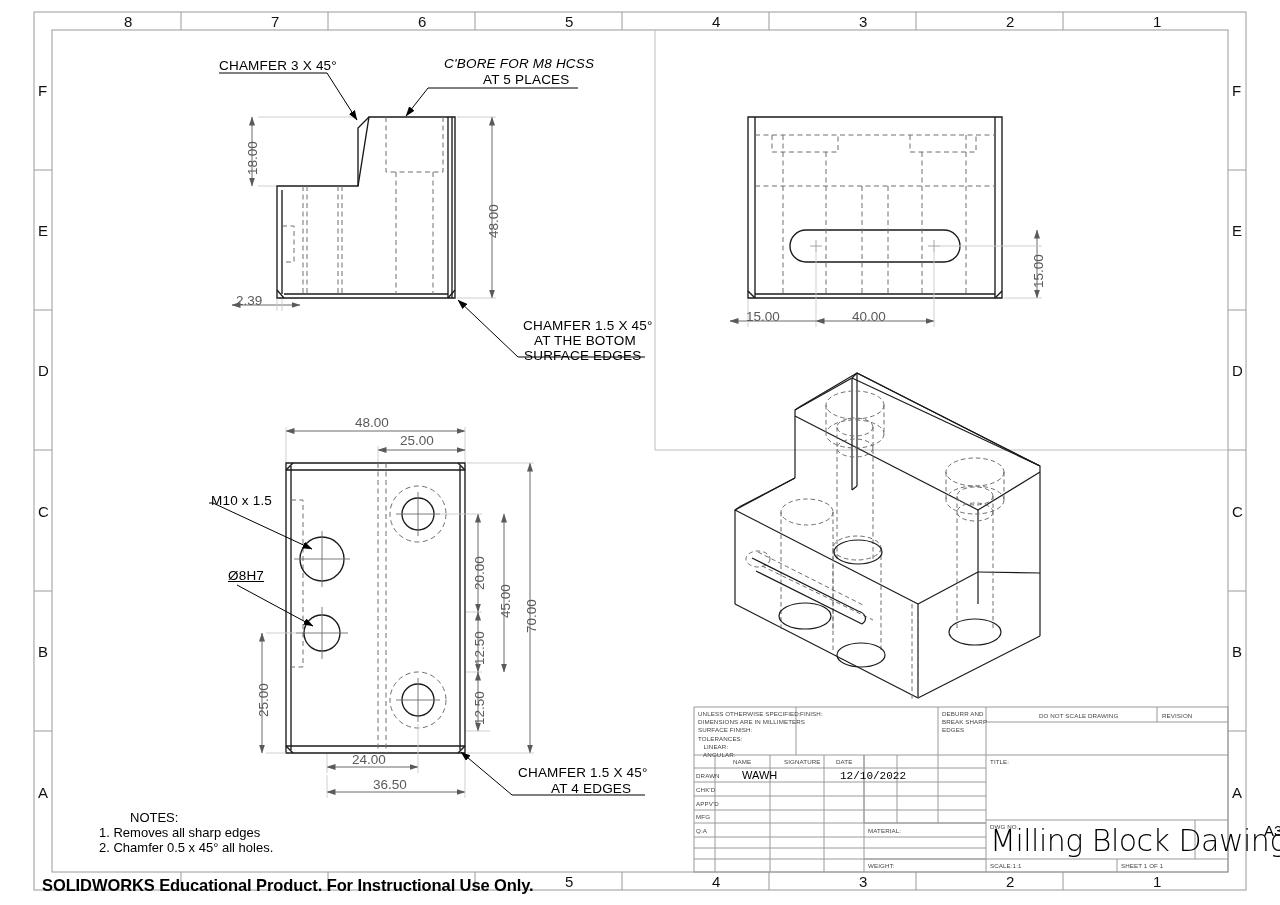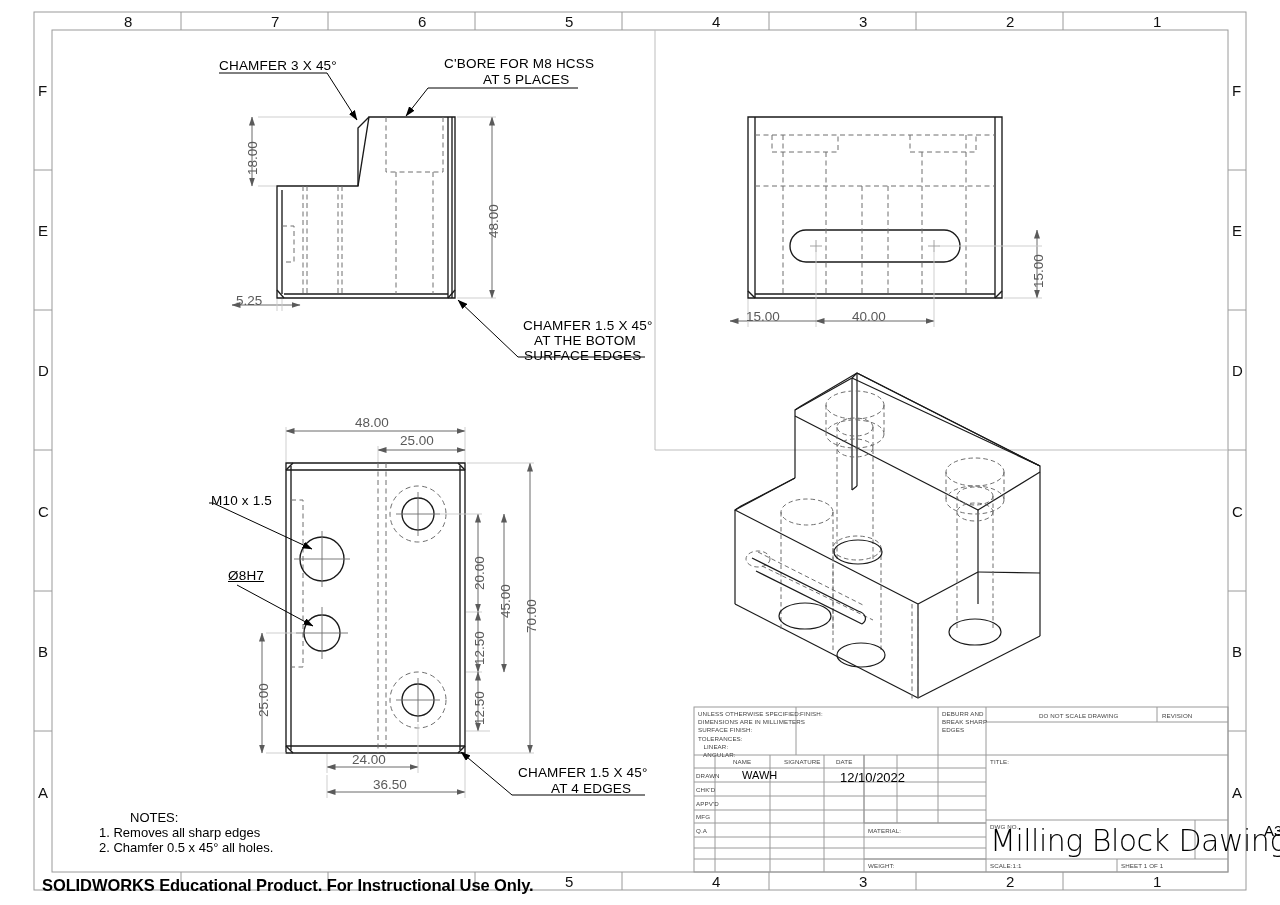--- a/index.html
+++ b/index.html
@@ -11,21 +11,21 @@
   #sheet{position:absolute;left:0;top:0;width:1280px;height:905px;}
   svg{display:block;}
   
   .txt{position:absolute;white-space:pre;color:#000;}
   .zone{font-size:15px;color:#111;}
   .dim{font-size:13.5px;color:#5a5a5a;font-family:"Liberation Sans",sans-serif;}
   .dimv{font-size:13.5px;color:#5a5a5a;transform-origin:0 0;}
   .callout{font-size:13.5px;color:#000;letter-spacing:.2px;}
   .tbtiny{font-size:6.2px;color:#444;line-height:8.2px;letter-spacing:.1px;}
   .tbname{font-size:11px;color:#000;font-weight:normal;}
-  .tbdate{font-size:13px;color:#000;}
+  .tbdate{font-size:11px;color:#000;font-family:Liberation Mono, monospace;}
   .bigtitle{font-size:30px;color:#000;font-family:"DejaVu Sans",sans-serif;font-weight:300;letter-spacing:-0.5px;}
   .a3{font-size:15px;color:#000;}
   .sw{font-size:16.5px;font-weight:bold;color:#000;letter-spacing:-0.1px;}
   .notes{font-size:13px;color:#000;line-height:15px;}
 </style>
 </head>
 <body>
 
 <div id="sheet">
 
@@ -445,32 +445,32 @@
 <div class="txt zone" style="left:38px;top:784px;">A</div>
 
 <div class="txt zone" style="left:1232px;top:82px;">F</div>
 <div class="txt zone" style="left:1232px;top:222px;">E</div>
 <div class="txt zone" style="left:1232px;top:362px;">D</div>
 <div class="txt zone" style="left:1232px;top:503px;">C</div>
 <div class="txt zone" style="left:1232px;top:643px;">B</div>
 <div class="txt zone" style="left:1232px;top:784px;">A</div>
 
 <div class="txt callout" style="left:219px;top:58px;">CHAMFER 3 X 45°</div>
-<div class="txt callout" style="left:444px;top:56px;">C'BORE FOR M8 HCSS</div>
+<div class="txt callout" style="left:444px;top:56px;font-style:italic;">C'BORE FOR M8 HCSS</div>
 <div class="txt callout" style="left:483px;top:72px;">AT 5 PLACES</div>
 <div class="txt callout" style="left:523px;top:318px;">CHAMFER 1.5 X 45°</div>
 <div class="txt callout" style="left:534px;top:333px;">AT THE BOTOM</div>
 <div class="txt callout" style="left:524px;top:348px;">SURFACE EDGES</div>
 <div class="txt callout" style="left:518px;top:765px;">CHAMFER 1.5 X 45°</div>
 <div class="txt callout" style="left:551px;top:781px;">AT 4 EDGES</div>
 <div class="txt callout" style="left:211px;top:493px;">M10 x 1.5</div>
 <div class="txt callout" style="left:228px;top:568px;text-decoration:underline;">Ø8H7</div>
 
 <div class="txt dimv" style="left:245px;top:175px;transform:rotate(-90deg);">18.00</div>
-<div class="txt dim" style="left:236px;top:293px;">5.25</div>
+<div class="txt dim" style="left:236px;top:293px;">2.39</div>
 <div class="txt dimv" style="left:486px;top:238px;transform:rotate(-90deg);">48.00</div>
 
 <div class="txt dim" style="left:746px;top:309px;">15.00</div>
 <div class="txt dim" style="left:852px;top:309px;">40.00</div>
 <div class="txt dimv" style="left:1031px;top:288px;transform:rotate(-90deg);">15.00</div>
 
 <div class="txt dim" style="left:355px;top:415px;">48.00</div>
 <div class="txt dim" style="left:400px;top:433px;">25.00</div>
 <div class="txt dim" style="left:352px;top:752px;">24.00</div>
 <div class="txt dim" style="left:373px;top:777px;">36.50</div>

